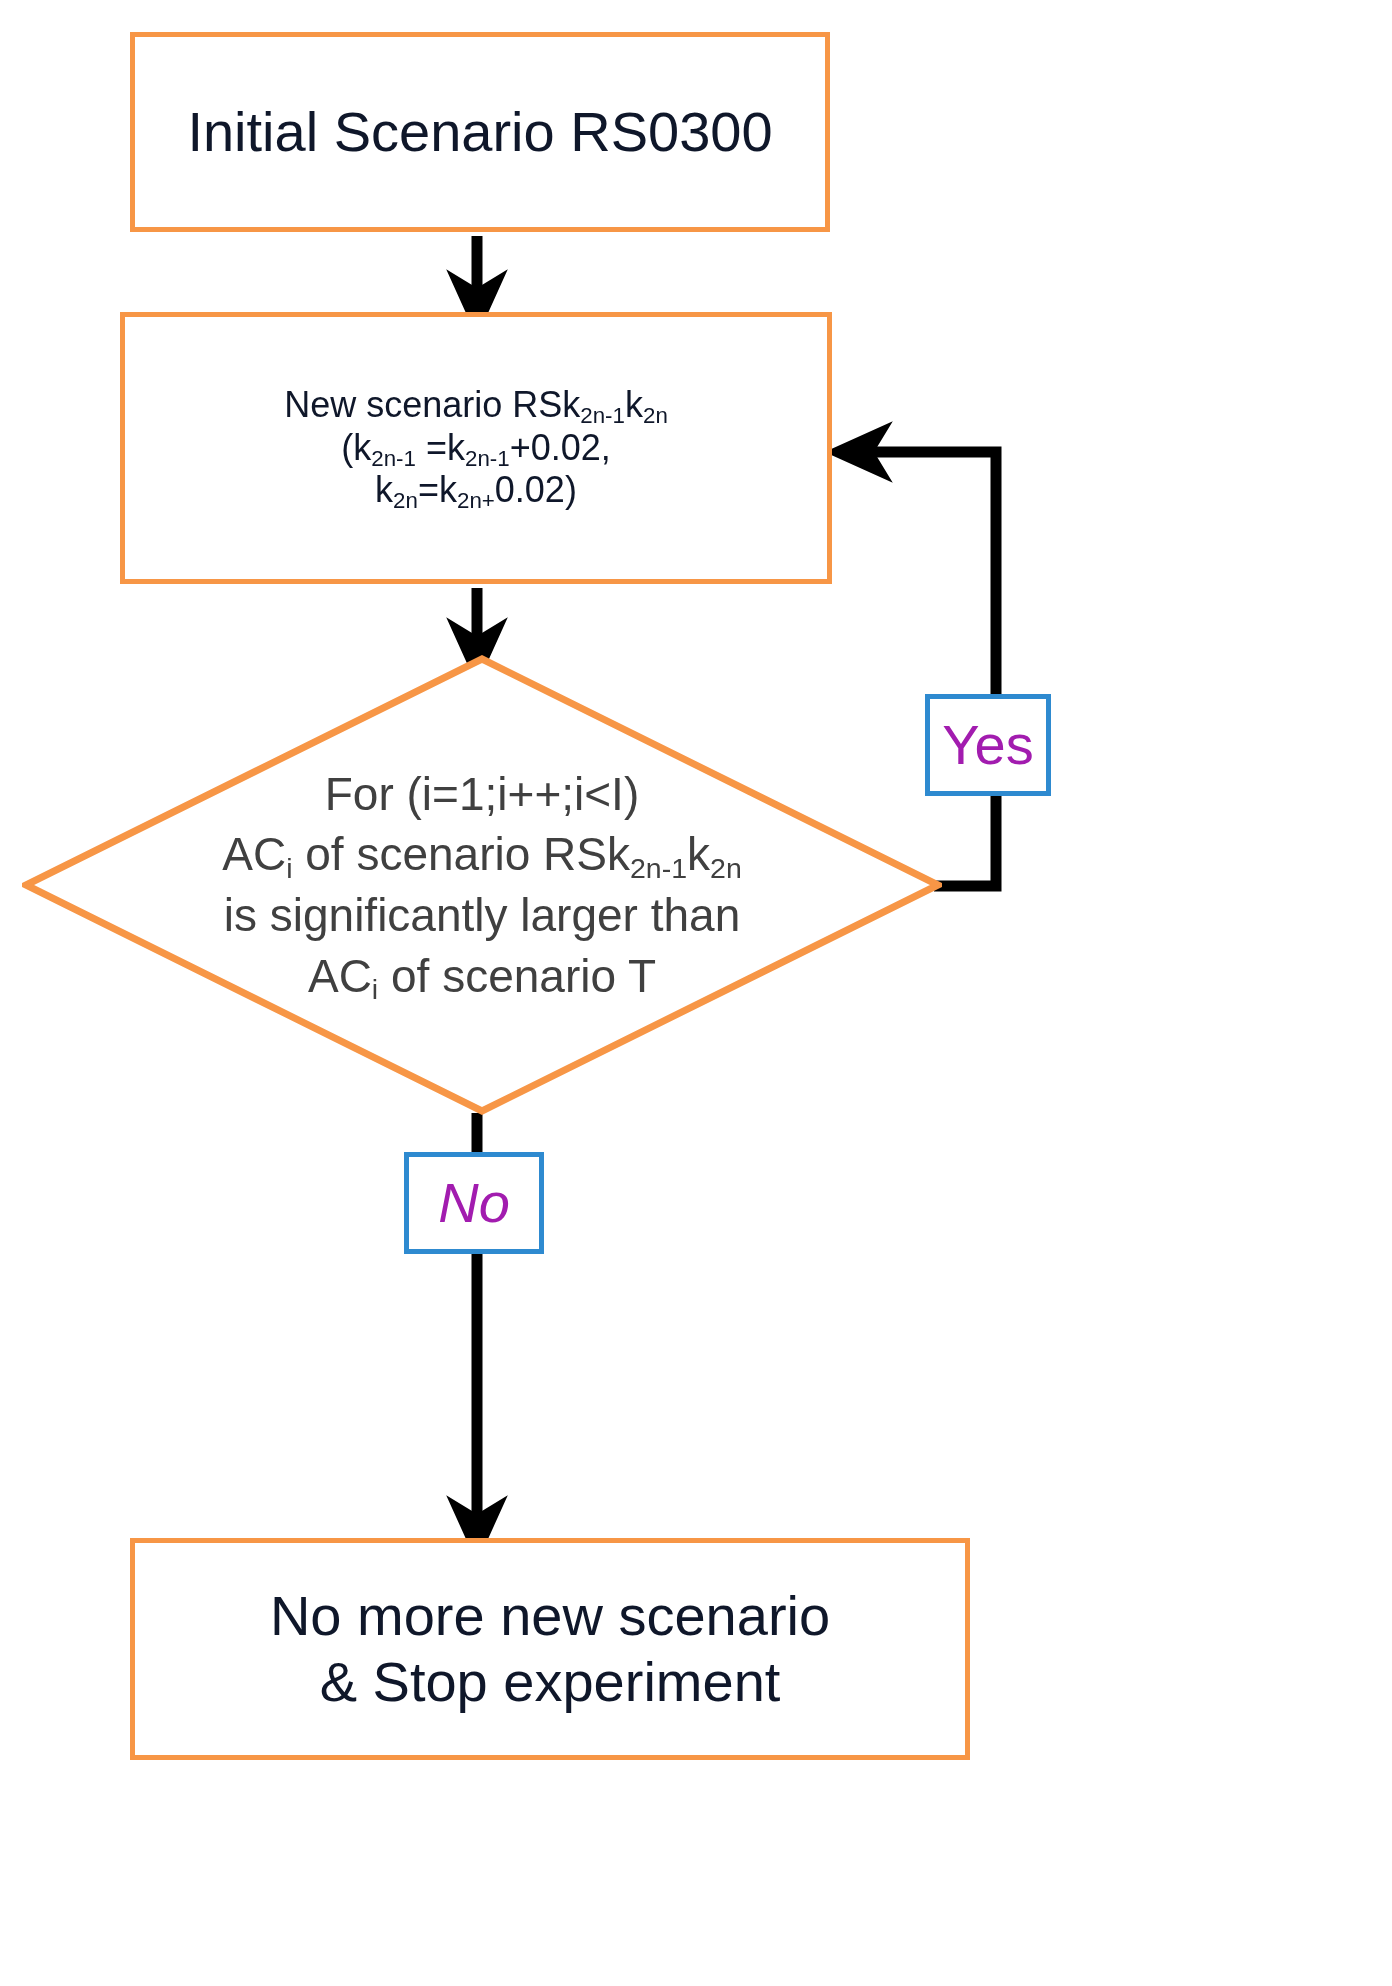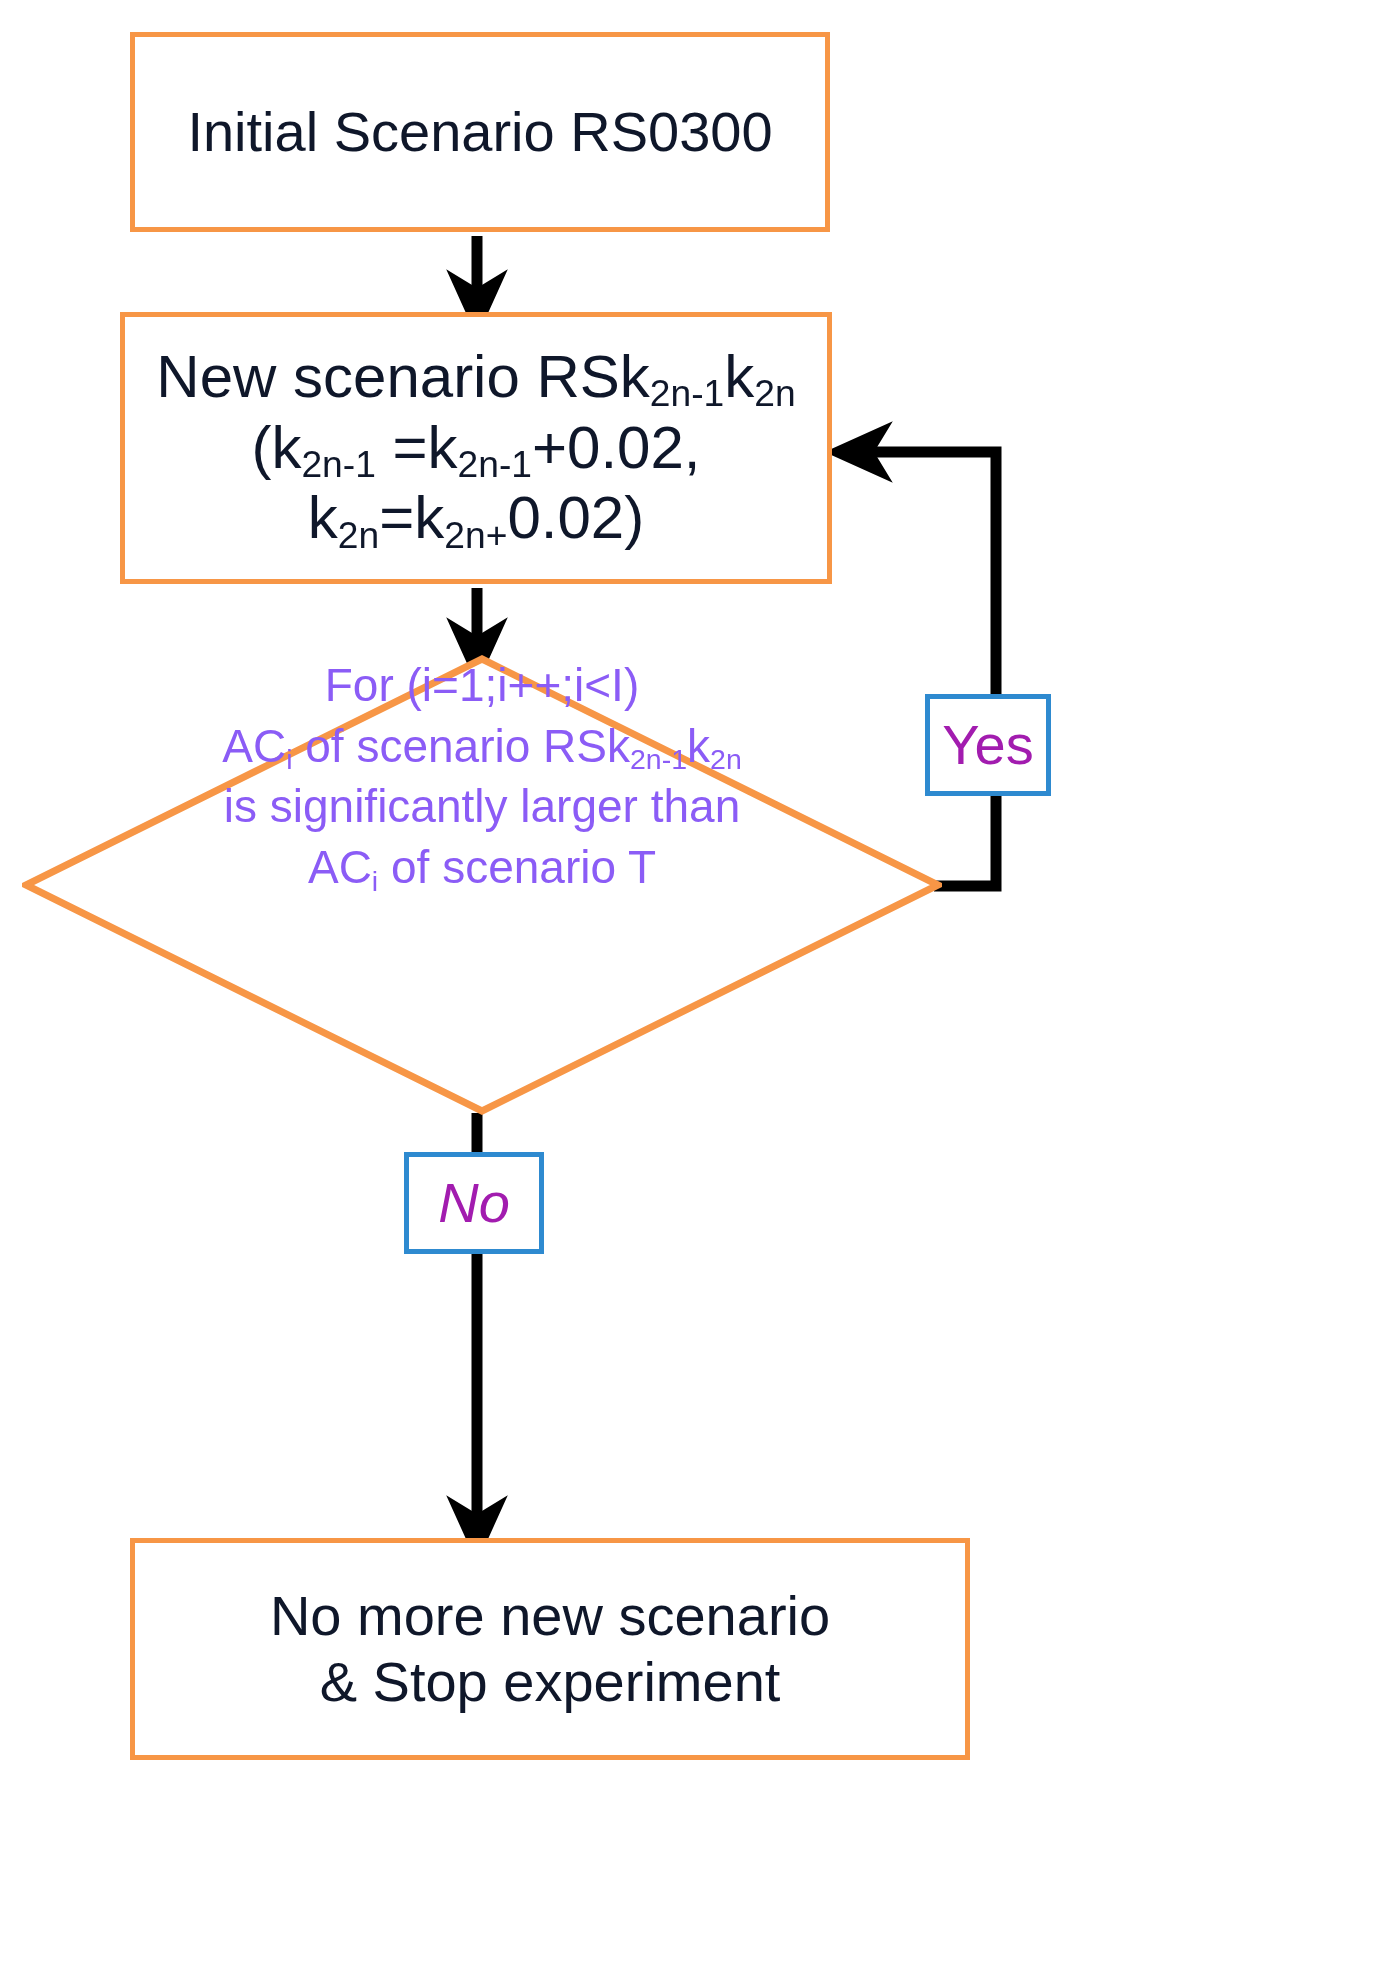--- a/index.html
+++ b/index.html
@@ -42,21 +42,21 @@
     top: 32px;
     width: 700px;
     height: 200px;
     font-size: 56px;
   }
   #box-newscenario {
     left: 120px;
     top: 312px;
     width: 712px;
     height: 272px;
-    font-size: 60px;
+    font-size: 36px;
   }
   #box-stop {
     left: 130px;
     top: 1538px;
     width: 840px;
     height: 222px;
     font-size: 56px;
   }
 
   
@@ -75,24 +75,25 @@
   }
   #decision-text {
     position: absolute;
     left: 0;
     top: 0;
     width: 100%;
     height: 100%;
     display: flex;
     flex-direction: column;
     align-items: center;
+    justify-content: center;
     text-align: center;
     font-size: 46px;
     line-height: 1.32;
-    color: #8b5cf6;
+    color: #404040;
     pointer-events: none;
   }
   #decision-text .proc-line { white-space: nowrap; }
 
   
   sub {
     font-size: 0.62em;
     vertical-align: baseline;
     position: relative;
     top: 0.26em;

